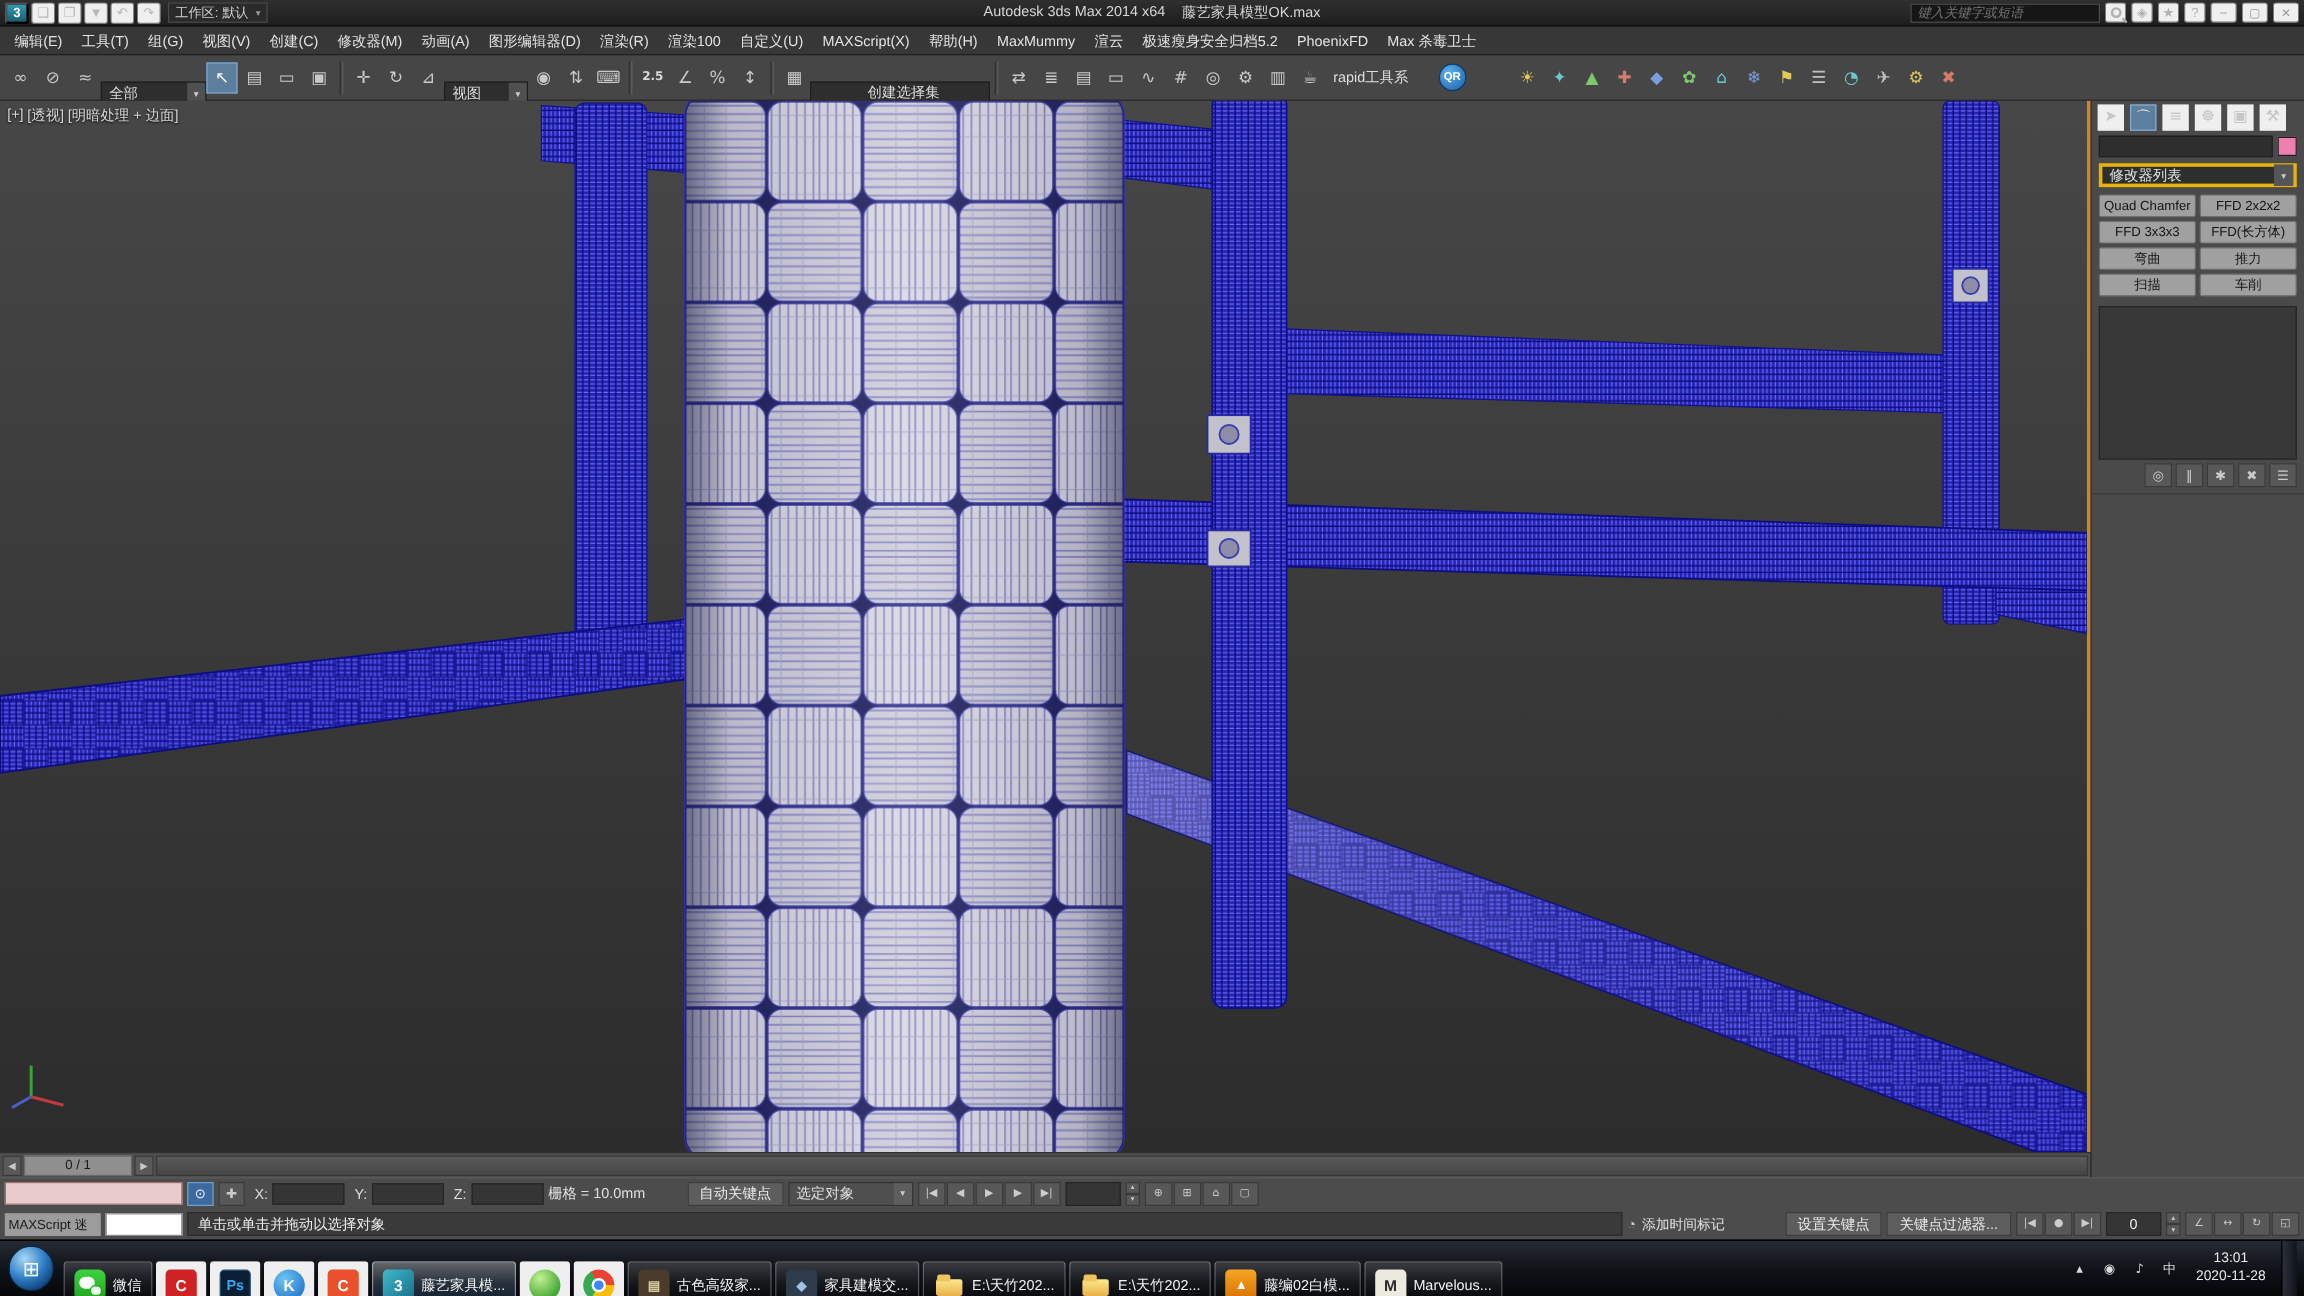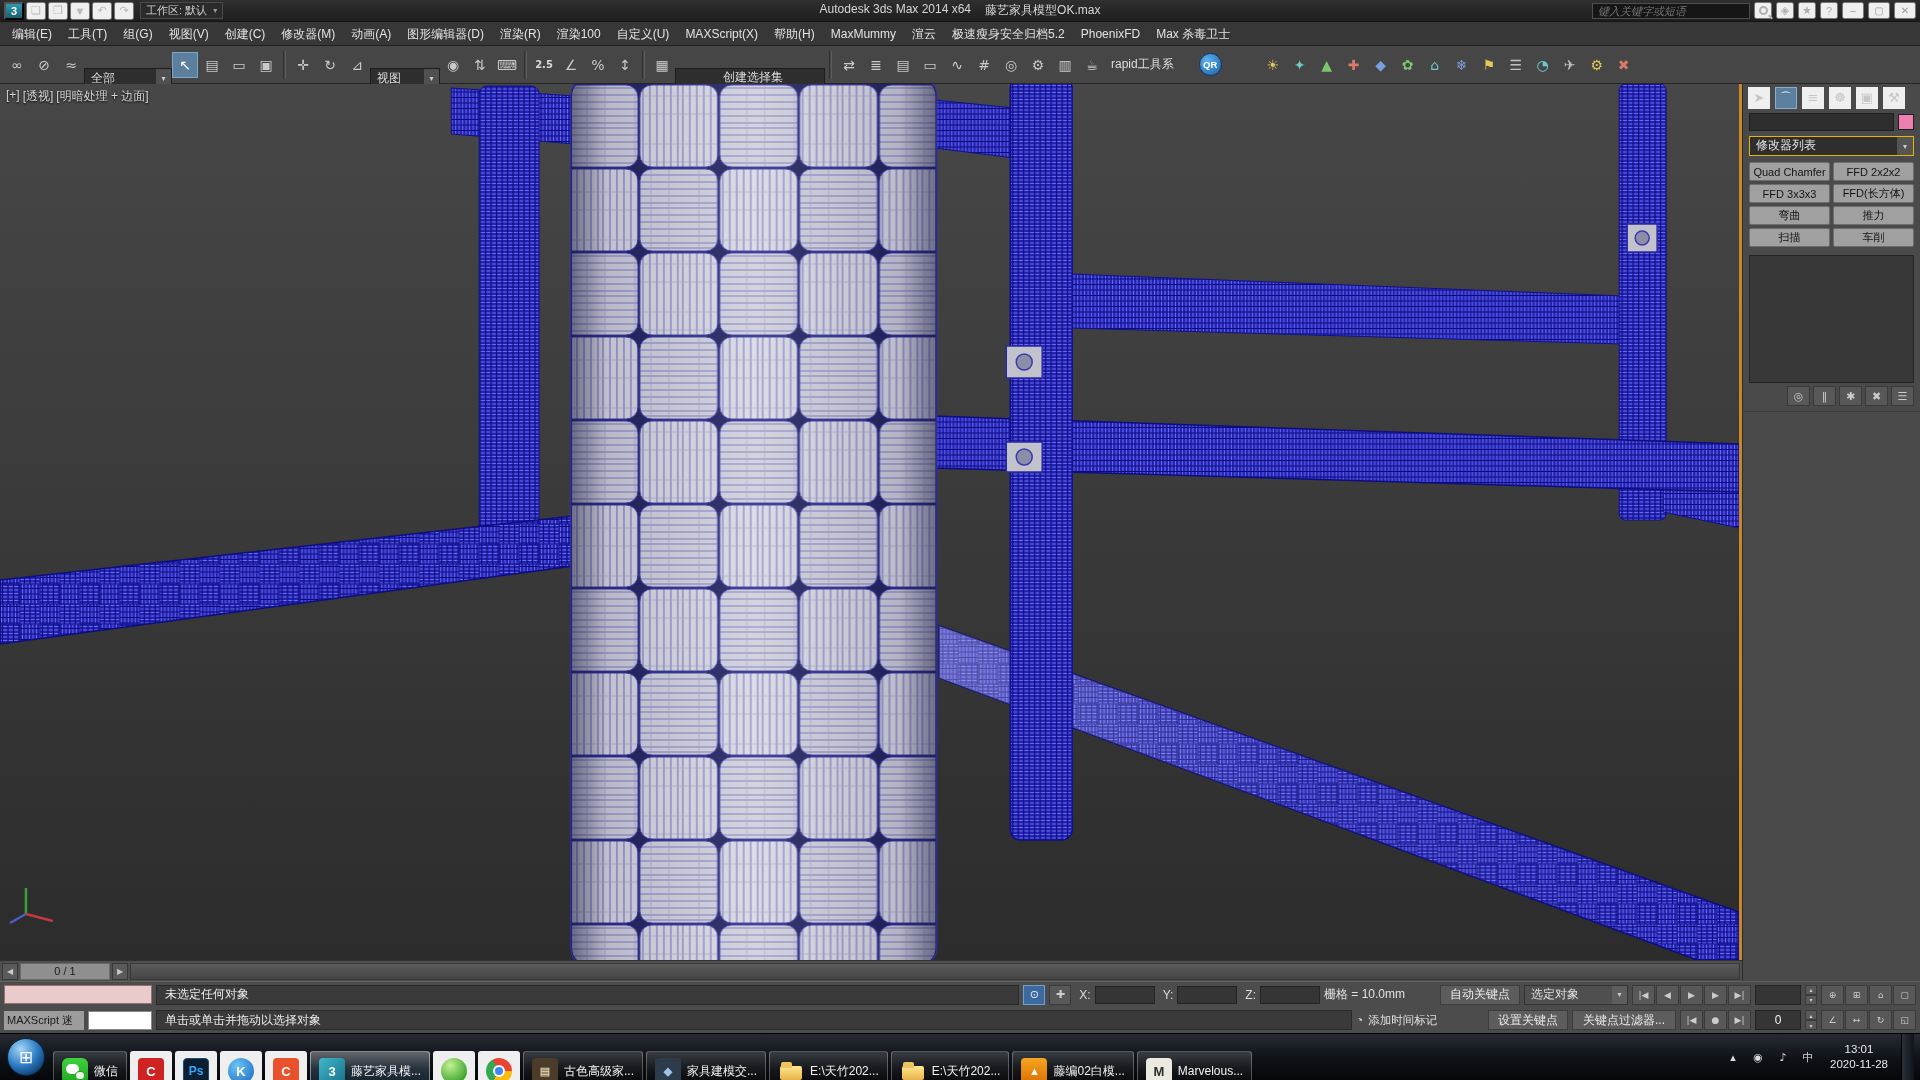--- a/index.html
+++ b/index.html
@@ -67,22 +67,22 @@
   
   .cmd-panel { width:178px; background:#4a4a4a; border-left:1px solid #2b2b2b; display:flex;
     flex-direction:column; color:#ddd; }
   .cp-tabs { display:flex; align-items:center; height:27px; padding:0 5px; gap:5px; }
   .cp-tab { width:22px; height:22px; color:#c6c6c6; font-size:13px; border:1px solid transparent;
     font-family:"DejaVu Sans",sans-serif;}
   .cp-tab.active { background:#5d7f9e; border-color:#86aed2; color:#fff;}
   .cp-name-row { display:flex; align-items:center; gap:4px; padding:2px 6px;}
   .cp-name-field { flex:1; height:18px; background:#2e2e2e; border:1px solid #1f1f1f;}
   .cp-color-swatch { width:16px; height:16px; background:#ef7fae; border:1px solid #1f1f1f;}
-  .cp-drop { height:20px; margin:3px 6px; background:#2e2e2e; border:1px solid #eab308; display:flex;
-    align-items:flex-start; justify-content:space-between; padding-left:6px; font-size:12px; color:#e4e4e4;}
+  .cp-drop { height:20px; margin:3px 6px; background:#2e2e2e; border:3px solid #eab308; display:flex;
+    align-items:center; justify-content:space-between; padding-left:6px; font-size:12px; color:#e4e4e4;}
   .cp-drop .arrow { width:16px; height:18px; background:#555; color:#ccc; font-size:8px;
     display:flex; align-items:center; justify-content:center;}
   .cp-grid { display:grid; grid-template-columns:1fr 1fr; gap:3px; padding:3px 6px;}
   .cp-btn { height:19px; background:#a0a0a0; border:1px solid #6d6d6d; border-radius:2px;
     color:#141414; font-size:11px; white-space:nowrap; overflow:hidden;}
   .cp-stack { height:128px; margin:5px 6px 3px; background:#383838; border:1px solid #242424;}
   .cp-stack-tools { display:flex; justify-content:flex-end; gap:3px; padding:0 6px 5px;}
   .cp-tool { width:23px; height:20px; background:#585858; border:1px solid #3a3a3a; color:#ccc; font-size:11px;
     font-family:"DejaVu Sans",sans-serif;}
   .cp-rest { flex:1; border-top:1px solid #3a3a3a;}
@@ -632,21 +632,20 @@
           <span>☰</span>
         </button>
     </div>
     <div class="cp-rest"></div>
   </div>
 </div>
 
 <div class="statusbar">
   <div class="srow">
     <div class="msx-pink"></div>
-    <div class="status-field">未选定任何对象</div>
     <button class="sbtn-sm active">⊙</button>
     <button class="sbtn-sm">✚</button>
     <span class="coord-label">X:</span>
     <div class="coord-field"></div>
     <span class="coord-label">Y:</span>
     <div class="coord-field"></div>
     <span class="coord-label">Z:</span>
     <div class="coord-field"></div>
     <span class="grid-label">栅格 = 10.0mm</span>
     <button class="skey-btn">自动关键点</button>

